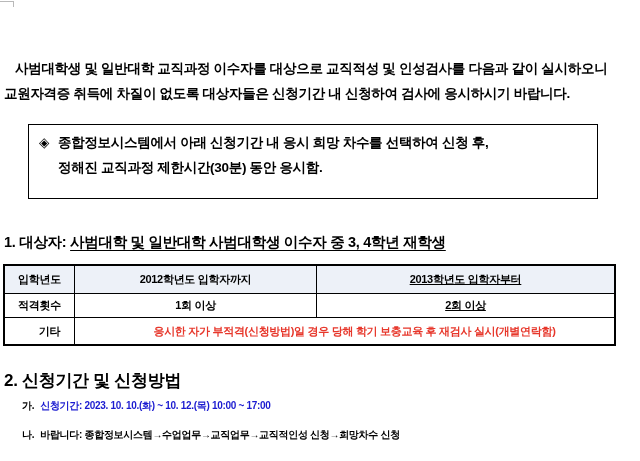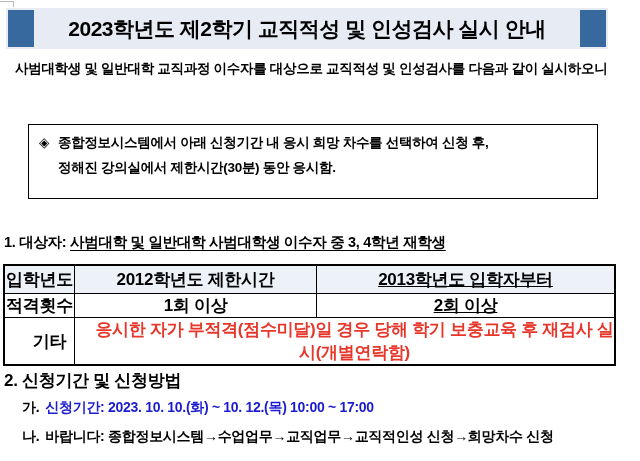--- a/index.html
+++ b/index.html
@@ -35,83 +35,79 @@
   .notice .first{display:flex;}
   .notice .bullet{width:19px;flex:0 0 19px;}
   
   .sec1{position:absolute;left:4px;top:233px;font-size:14.5px;font-weight:700;letter-spacing:-0.3px;white-space:nowrap;}
   .sec1 .u{text-decoration:underline;text-underline-offset:3px;}
   
   .tbl-wrap{position:absolute;left:3px;top:264px;}
   table.tbl{border-collapse:collapse;table-layout:fixed;width:607px;}
   table.tbl td{
     border:1px solid #000;text-align:center;vertical-align:middle;
-    font-size:17px;font-weight:600;letter-spacing:-0.3px;padding:0;
+    font-size:11px;font-weight:600;letter-spacing:-0.3px;padding:0;
   }
   table.tbl{border:2px solid #000;}
   td.rhead{width:69px;border-right:2px solid #000;}
   td.c2{width:241px;}
   td.c3{width:297px;text-decoration:underline;}
   tr.r1 td{height:27px;background:#edf1f8;border-bottom:1.5px solid #000;}
   tr.r2 td{height:23px;border-bottom:1.5px solid #000;}
   tr.r3 td{height:26px;padding-left:20px;}
   tr.r3 td.span{color:#e7372b;}
   
   .sec2{position:absolute;left:4px;top:369px;font-size:17px;font-weight:700;letter-spacing:-0.3px;}
-  .item{position:absolute;left:22px;font-size:14px;font-weight:600;letter-spacing:-0.3px;white-space:nowrap;}
+  .item{position:absolute;left:22px;font-size:10px;font-weight:600;letter-spacing:-0.3px;white-space:nowrap;}
   .item .lbl{margin-right:6px;}
   .item-ga{top:399px;}
   .item-ga .val{color:#1b1bd0;}
   .item-na{top:428px;}
 </style>
 </head>
 <body>
 
 <div class="page">
 
   <div class="corner-artifact"></div>
 
-  <div class="banner">
-    <div class="block left"></div>
-    <div class="title">2023학년도 제2학기 교직적성 및 인성검사 실시 안내</div>
-    <div class="block right"></div>
-  </div>
 
   <div class="intro">
     <div class="l1">사범대학생 및 일반대학 교직과정 이수자를 대상으로 교직적성 및 인성검사를 다음과 같이 실시하오니</div>
+    <div class="l2">교원자격증 취득에 차질이 없도록 대상자들은 신청기간 내 신청하여 검사에 응시하시기 바랍니다.</div>
   </div>
 
   <div class="notice">
     <div class="first">
       <span class="bullet">◈</span>
       <span>종합정보시스템에서 아래 신청기간 내 응시 희망 차수를 선택하여 신청 후,</span>
     </div>
-    <div class="cont">정해진 강의실에서 제한시간(30분) 동안 응시함.</div>
+    <div class="cont">정해진 교직과정 제한시간(30분) 동안 응시함.</div>
   </div>
 
   <div class="sec1">
     <span>1. 대상자: </span><span class="u">사범대학 및 일반대학 사범대학생 이수자 중 3, 4학년 재학생</span>
   </div>
 
   <div class="tbl-wrap">
     <table class="tbl">
       <tbody>
           <tr class="r1">
         <td class="rhead">입학년도</td>
-        <td class="c2">2012학년도 제한시간</td>
+        <td class="c2">2012학년도 입학자까지</td>
         <td class="c3">2013학년도 입학자부터</td>
       </tr>
       <tr class="r2">
         <td class="rhead">적격횟수</td>
         <td class="c2">1회 이상</td>
         <td class="c3">2회 이상</td>
       </tr>
       <tr class="r3">
         <td class="rhead">기타</td>
-        <td class="span" colspan="2">응시한 자가 부적격(점수미달)일 경우 당해 학기 보충교육 후 재검사 실시(개별연락함)</td>
+        <td class="span" colspan="2">응시한 자가 부적격(신청방법)일 경우 당해 학기 보충교육 후 재검사 실시(개별연락함)</td>
       </tr>
     </tbody>
       </table>
   </div>
 
   <div class="sec2">2. 신청기간 및 신청방법</div>
 
   <div class="item item-ga">
     <span class="lbl">가.</span><span class="val">신청기간: 2023. 10. 10.(화) ~ 10. 12.(목) 10:00 ~ 17:00</span>
   </div>

